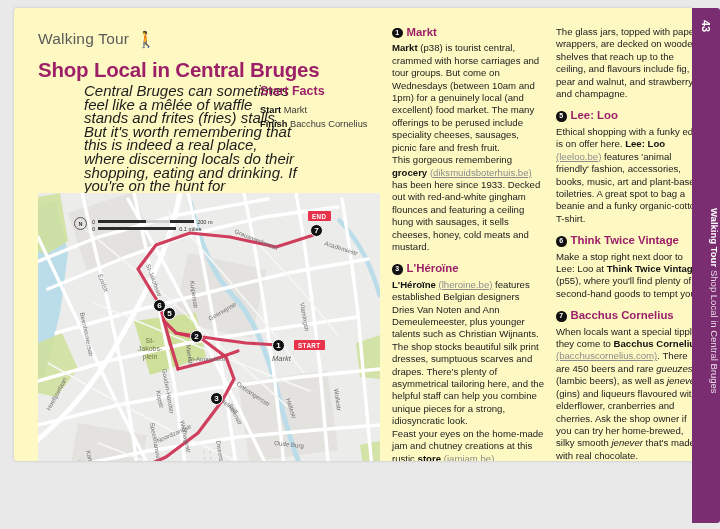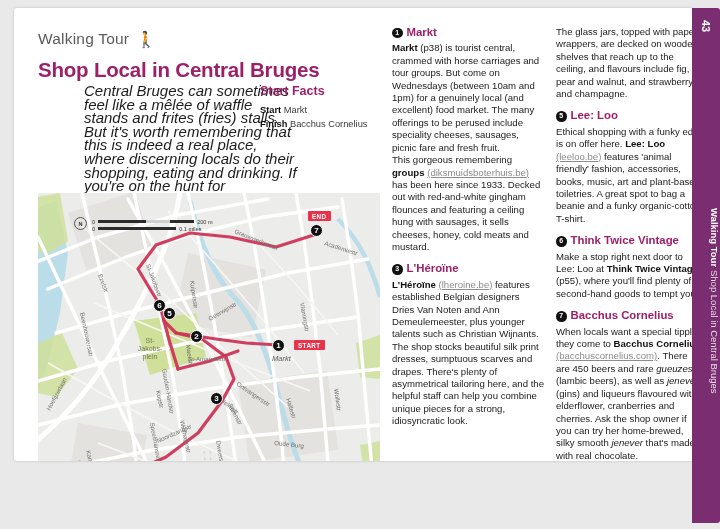--- a/index.html
+++ b/index.html
@@ -13,21 +13,21 @@
   #page {
     position: relative;
     width: 720px; height: 529px;
     background: #e9e9e9;
   }
   
   #sheet {
     position: absolute;
     left: 14px; top: 8px;
     width: 678px; height: 453px;
-    background: #ffffff;
+    background: #fef9c3;
     border-radius: 3px 0 0 3px;
     box-shadow: 0 0 3px rgba(0,0,0,0.18);
     overflow: hidden;
   }
   
   #side-tab {
     position: absolute;
     right: 0px; top: 8px;
     width: 28px; height: 515px;
     background: #7b2d72;
@@ -303,26 +303,27 @@
       <div class="tagbox" id="start-tag" style="left:256px;top:147px;">START</div>
       <div class="tagbox" id="end-tag" style="left:270px;top:18px;">END</div>
     </div>
 
     <div class="col" id="col2">
         <div class="poi-head">
           <span class="poi-num">1</span>
           <span>Markt</span>
         </div>
         <p class="body"><b>Markt</b><span> (p38) is tourist central, crammed with horse carriages and tour groups. But come on Wednesdays (between 10am and 1pm) for a genuinely local (and excellent) food market. The many offerings to be perused include speciality cheeses, sausages, picnic fare and fresh fruit.</span></p>
-        <p class="body"><span>This gorgeous remembering </span><b>groups</b><span> </span><span class="url">(diksmuidsboterhuis.be)</span><span> has been here since 1933. Decked out with red-and-white gingham flounces and featuring a ceiling hung with sausages, it sells cheeses, honey, cold meats and mustard.</span></p>
+        <p class="body"><span>This gorgeous remembering </span><b>grocery</b><span> </span><span class="url">(diksmuidsboterhuis.be)</span><span> has been here since 1933. Decked out with red-and-white gingham flounces and featuring a ceiling hung with sausages, it sells cheeses, honey, cold meats and mustard.</span></p>
         <div class="poi-head">
           <span class="poi-num">3</span>
           <span>L'Héroïne</span>
         </div>
         <p class="body"><b>L'Héroïne</b><span> </span><span class="url">(lheroine.be)</span><span> features established Belgian designers Dries Van Noten and Ann Demeulemeester, plus younger talents such as Christian Wijnants. The shop stocks beautiful silk print dresses, sumptuous scarves and drapes. There's plenty of asymmetrical tailoring here, and the helpful staff can help you combine unique pieces for a strong, idiosyncratic look.</span></p>
+        <p class="body"><span>Feast your eyes on the home-made jam and chutney creations at this rustic </span><b>store</b><span> </span><span class="url">(jamjam.be)</span><span>.</span></p>
       </div>
     <div class="col" id="col3">
         <p class="body"><span>The glass jars, topped with paper wrappers, are decked on wooden shelves that reach up to the ceiling, and flavours include fig, pear and walnut, and strawberry and champagne.</span></p>
         <div class="poi-head">
           <span class="poi-num">5</span>
           <span>Lee: Loo</span>
         </div>
         <p class="body"><span>Ethical shopping with a funky edge is on offer here. </span><b>Lee: Loo</b><span> </span><span class="url">(leeloo.be)</span><span> features 'animal friendly' fashion, accessories, books, music, art and plant-based toiletries. A great spot to bag a beanie and a funky organic-cotton T-shirt.</span></p>
         <div class="poi-head">
           <span class="poi-num">6</span>

